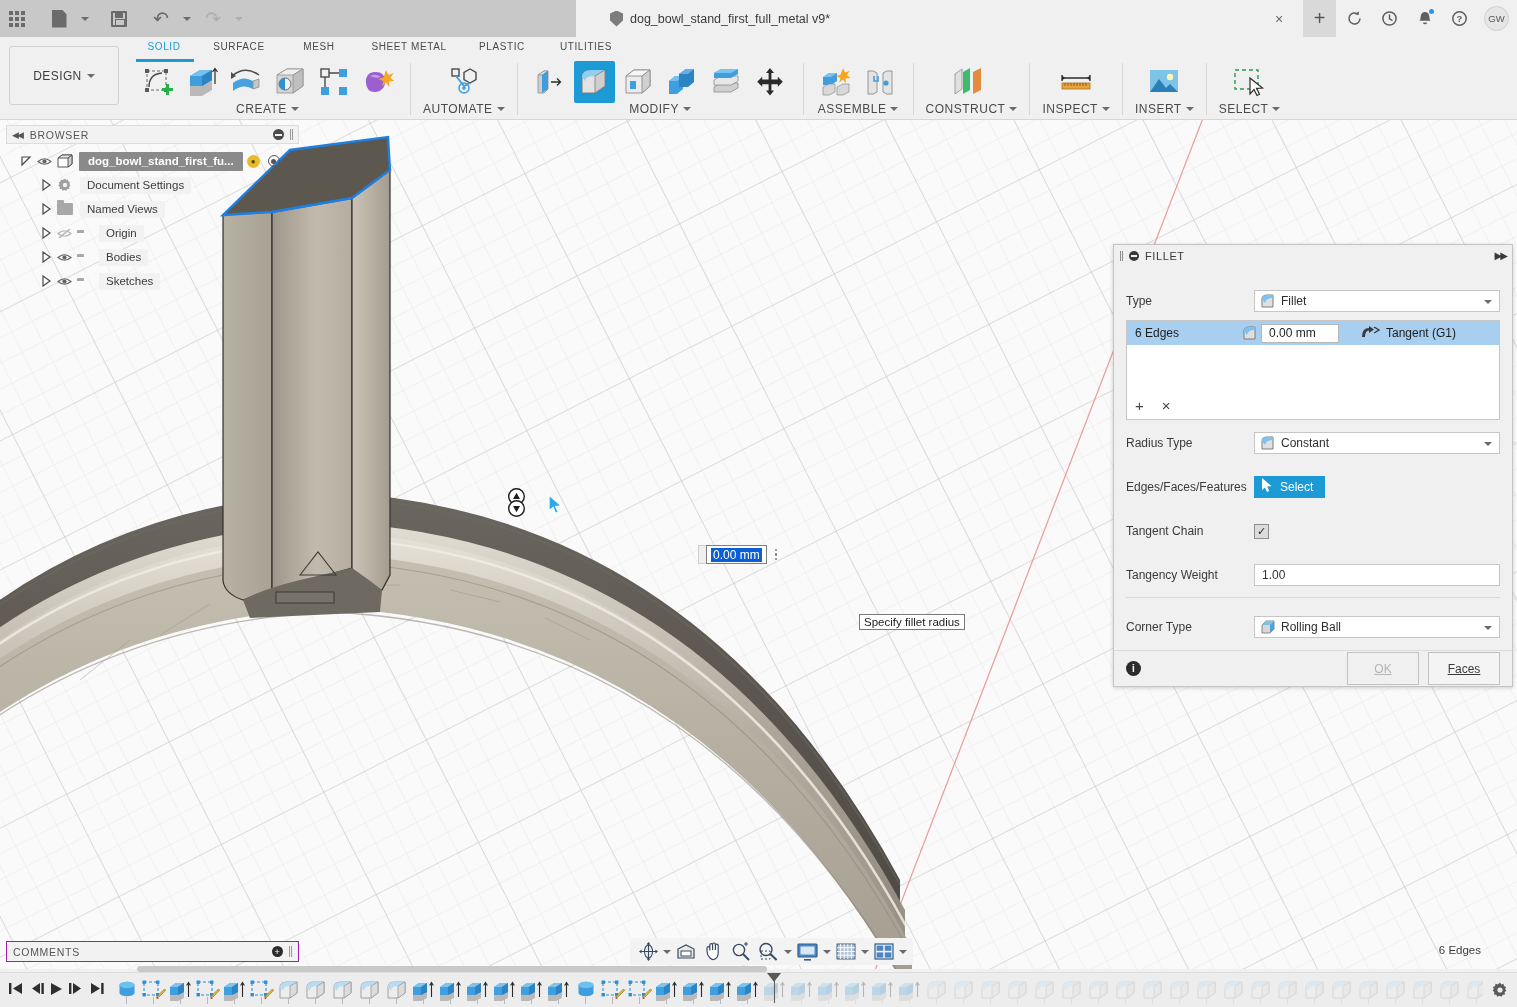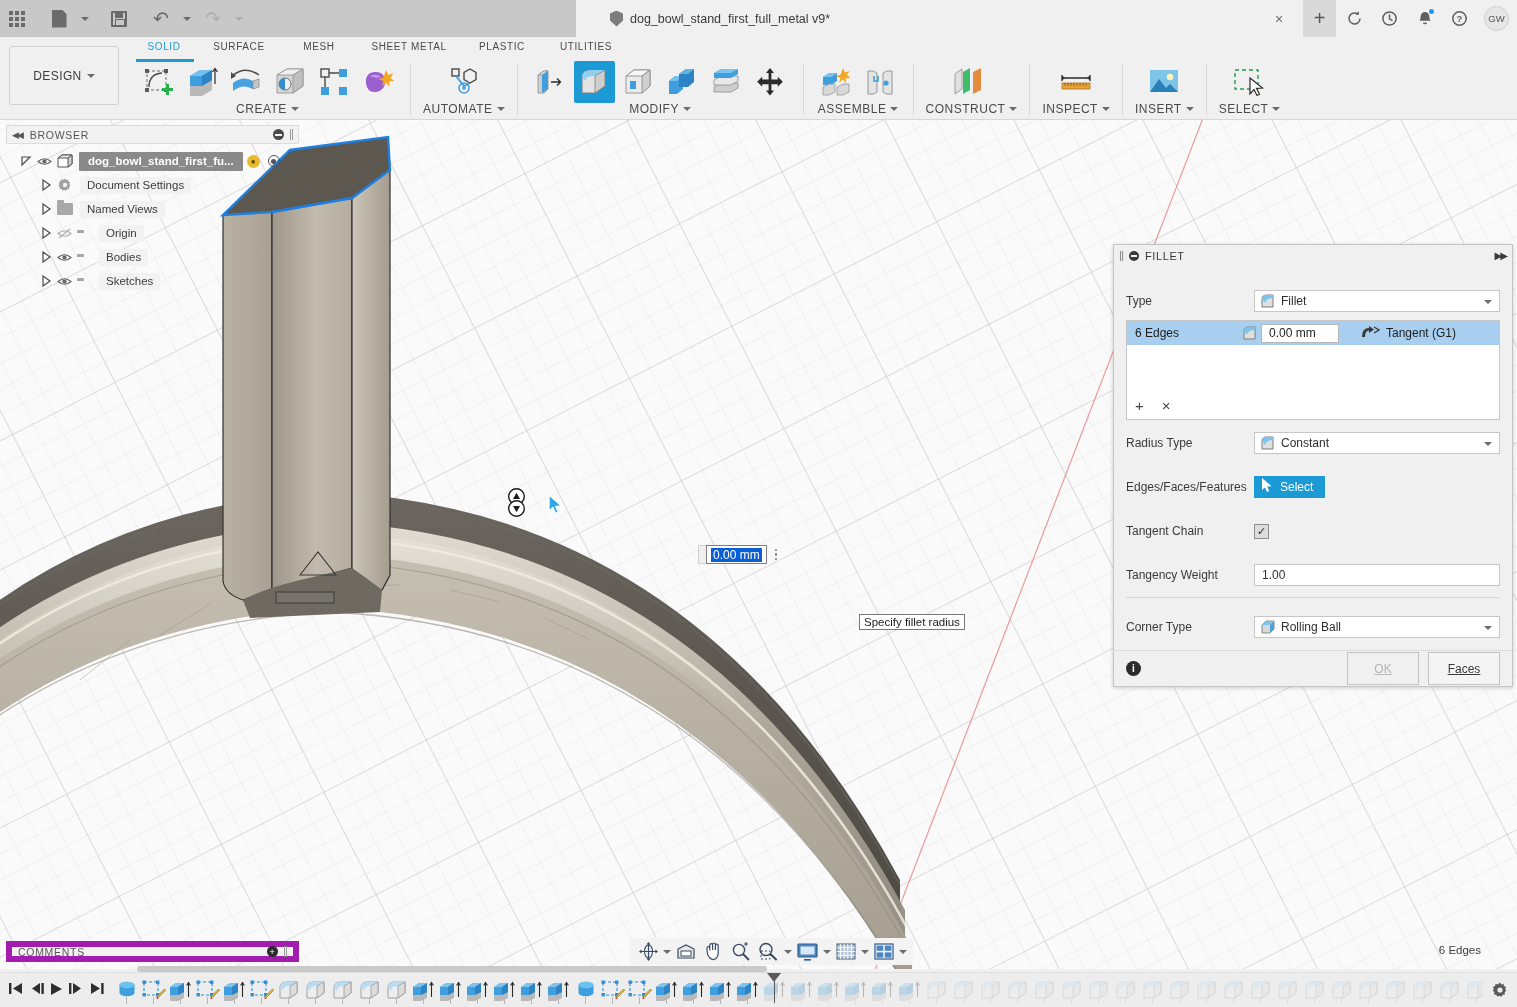--- a/index.html
+++ b/index.html
@@ -198,21 +198,21 @@
 
   
   .navbar{ position:absolute; left:630px; top:938px; height:27px;
            background:#f3f3f3; display:flex; align-items:center; padding:0 6px;
            gap:2px; border-radius:2px; }
   .nbtn{ height:24px; display:flex;align-items:center; gap:2px; padding:0 3px;
          cursor:pointer; }
   .statusright{ position:absolute; right:36px; top:944px; font-size:11.5px;
                 color:#3d3d3d; }
   .comments{ position:absolute; left:6px; top:941px; width:293px; height:21px;
-             background:#f2f2f2; border:6px solid #a21caf;
+             background:#f2f2f2; border:1px solid #a21caf;
              display:flex; align-items:center; padding:0 6px;
              font-size:10.5px; color:#555; letter-spacing:.7px; }
   .cm-plus{ margin-left:auto; width:11px;height:11px;border-radius:50%;
             background:#2b2b2b; color:#fff; font-size:9px; display:flex;
             align-items:center;justify-content:center; cursor:pointer; }
   .hscroll{ position:absolute; left:0; top:966px; width:1517px; height:6px; }
   .hscroll .thumb{ position:absolute; left:137px; width:630px; height:6px;
                    background:#c9c9c9; border-radius:3px; }
 
   

